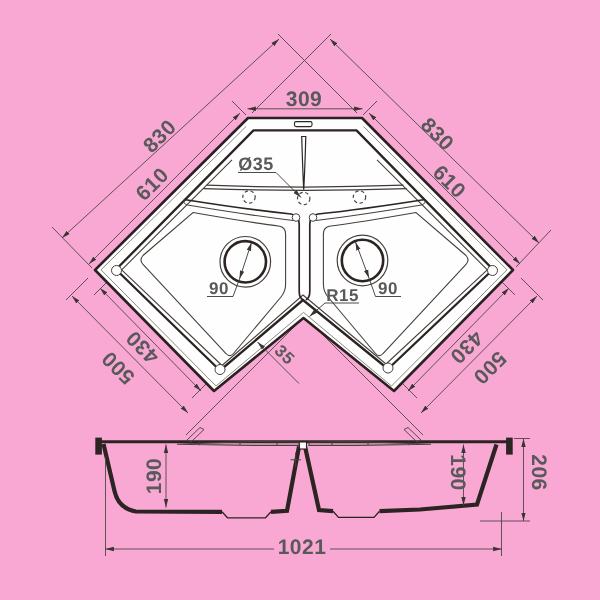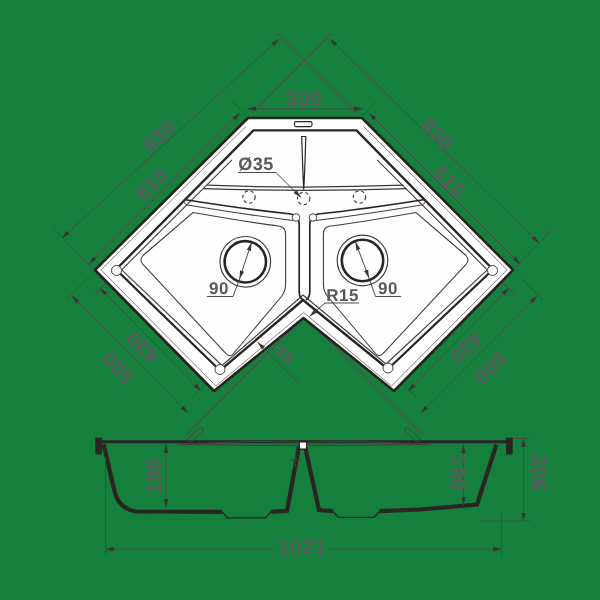--- a/index.html
+++ b/index.html
@@ -1,16 +1,16 @@
 <!DOCTYPE html>
 <html><head>
 <meta charset="utf-8">
 <style>
   html,body{margin:0;padding:0;background:#ffffff;}
-  .wrap{width:600px;height:600px;background:#15803d;transform:translateZ(0);}
+  .wrap{width:600px;height:600px;background:#f9a8d4;transform:translateZ(0);}
   text{font-family:"Liberation Sans", sans-serif;font-weight:bold;fill:#59595c;opacity:0.999;-webkit-font-smoothing:antialiased;text-rendering:geometricPrecision;}
 </style>
 </head>
 <body>
 <div class="wrap">
 <svg width="600" height="600" viewBox="0 0 600 600" xmlns="http://www.w3.org/2000/svg" style="opacity:0.995">
 <defs>
 <marker id="ae" markerWidth="10" markerHeight="8" refX="8.4" refY="3" orient="auto" markerUnits="userSpaceOnUse">
   <path d="M0,0.8 L8.5,3 L0,5.2 Z" fill="#3a3533"></path>
 </marker>

